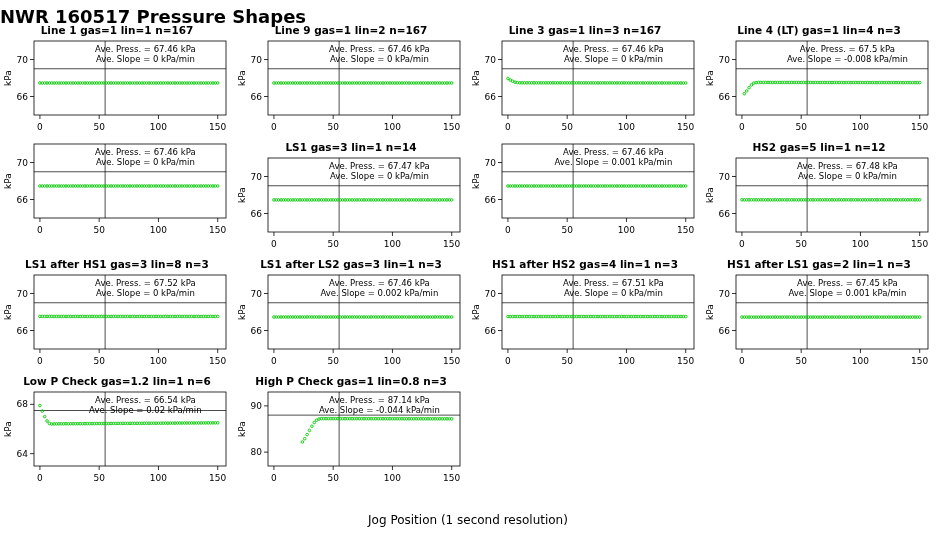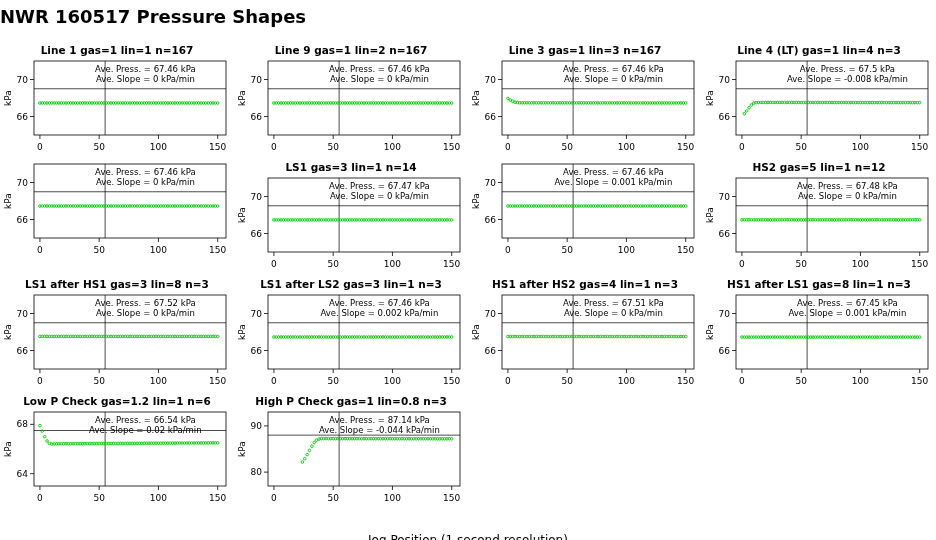--- a/index.html
+++ b/index.html
@@ -1,19 +1,19 @@
 <!DOCTYPE html>
 <html><head>
 <meta charset="utf-8">
 <style>
   html,body{margin:0;padding:0;background:#ffffff;}
   body{font-family:"DejaVu Sans", "Liberation Sans", sans-serif;color:#000;}
   .figure{width:936px;height:540px;background:#fff;overflow:hidden;}
   .fig-title{text-align:left;font-weight:bold;font-size:18px;padding-top:6px;height:17px;}
-  .plots-grid{display:grid;grid-template-columns:repeat(4,234px);width:936px;margin-top:20px;}
+  .plots-grid{display:grid;grid-template-columns:repeat(4,234px);width:936px;}
   .cell{width:234px;height:117px;}
   .ptitle{text-align:center;font-weight:bold;font-size:10.5px;height:14px;line-height:14px;
           white-space:nowrap;overflow:hidden;}
   .xlabel{text-align:center;font-size:12px;margin-top:22px;}
   svg text{font-family:"DejaVu Sans", "Liberation Sans", sans-serif;}
 </style>
 </head>
 <body>
 
 <div class="figure">
@@ -1155,21 +1155,21 @@
             <circle cx="201.11111111111111" cy="45.532499999999956" r="1.3" fill="none" stroke="#00CC00" stroke-width="0.9"></circle>
             <circle cx="203.4814814814815" cy="45.532499999999956" r="1.3" fill="none" stroke="#00CC00" stroke-width="0.9"></circle>
             <circle cx="205.85185185185185" cy="45.532499999999956" r="1.3" fill="none" stroke="#00CC00" stroke-width="0.9"></circle>
             <circle cx="208.22222222222223" cy="45.532499999999956" r="1.3" fill="none" stroke="#00CC00" stroke-width="0.9"></circle>
             <circle cx="210.59259259259258" cy="45.532499999999956" r="1.3" fill="none" stroke="#00CC00" stroke-width="0.9"></circle>
             <circle cx="212.96296296296296" cy="45.532499999999956" r="1.3" fill="none" stroke="#00CC00" stroke-width="0.9"></circle>
             <circle cx="215.33333333333331" cy="45.532499999999956" r="1.3" fill="none" stroke="#00CC00" stroke-width="0.9"></circle>
             <circle cx="217.7037037037037" cy="45.532499999999956" r="1.3" fill="none" stroke="#00CC00" stroke-width="0.9"></circle>
           </g>
         </svg></div>
-      <div class="cell"><div class="ptitle">HS1 after LS1 gas=8 lin=1 n=3</div><svg width="232" height="103">
+      <div class="cell"><div class="ptitle">HS1 after LS1 gas=2 lin=1 n=3</div><svg width="232" height="103">
           <rect x="34" y="4" width="192" height="74" fill="none" stroke="#000000" stroke-width="0.8"></rect>
           <line x1="34" x2="226" y1="31.75" y2="31.75" stroke="#000000" stroke-width="0.7"></line>
           <line x1="105.11111111111111" x2="105.11111111111111" y1="4" y2="78" stroke="#000000" stroke-width="0.7"></line>
           <g>
             <line x1="39.925925925925924" x2="39.925925925925924" y1="78" y2="82" stroke="#000000" stroke-width="0.8"></line>
             <text x="39.925925925925924" y="93" text-anchor="middle" font-size="9px" fill="#000000">0</text>
             <line x1="99.18518518518519" x2="99.18518518518519" y1="78" y2="82" stroke="#000000" stroke-width="0.8"></line>
             <text x="99.18518518518519" y="93" text-anchor="middle" font-size="9px" fill="#000000">50</text>
             <line x1="158.44444444444446" x2="158.44444444444446" y1="78" y2="82" stroke="#000000" stroke-width="0.8"></line>
             <text x="158.44444444444446" y="93" text-anchor="middle" font-size="9px" fill="#000000">100</text>

